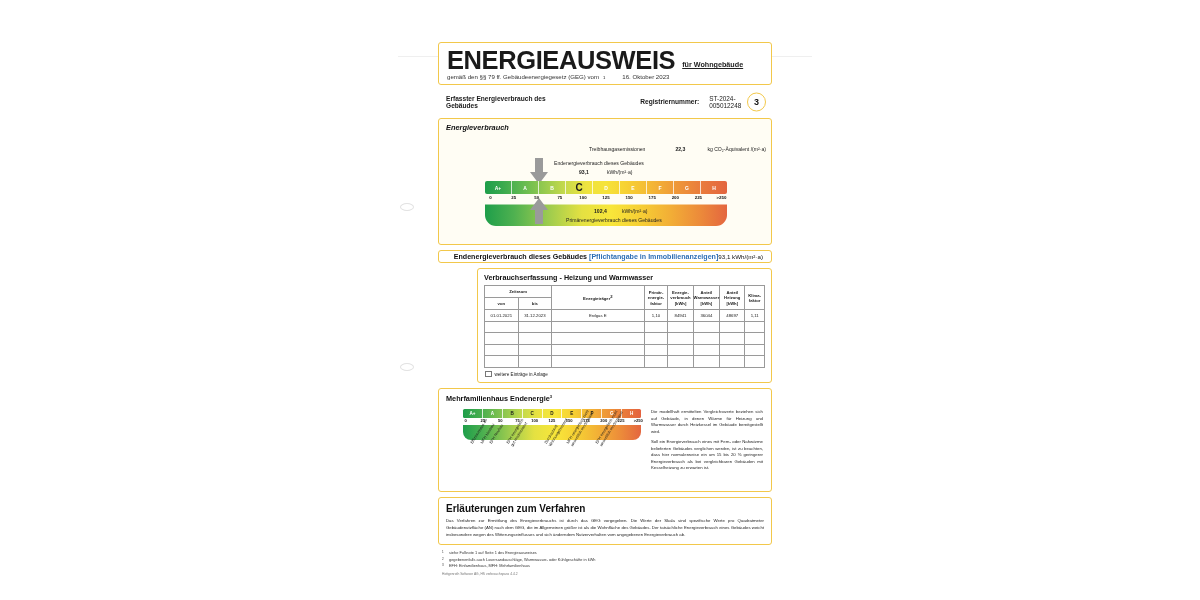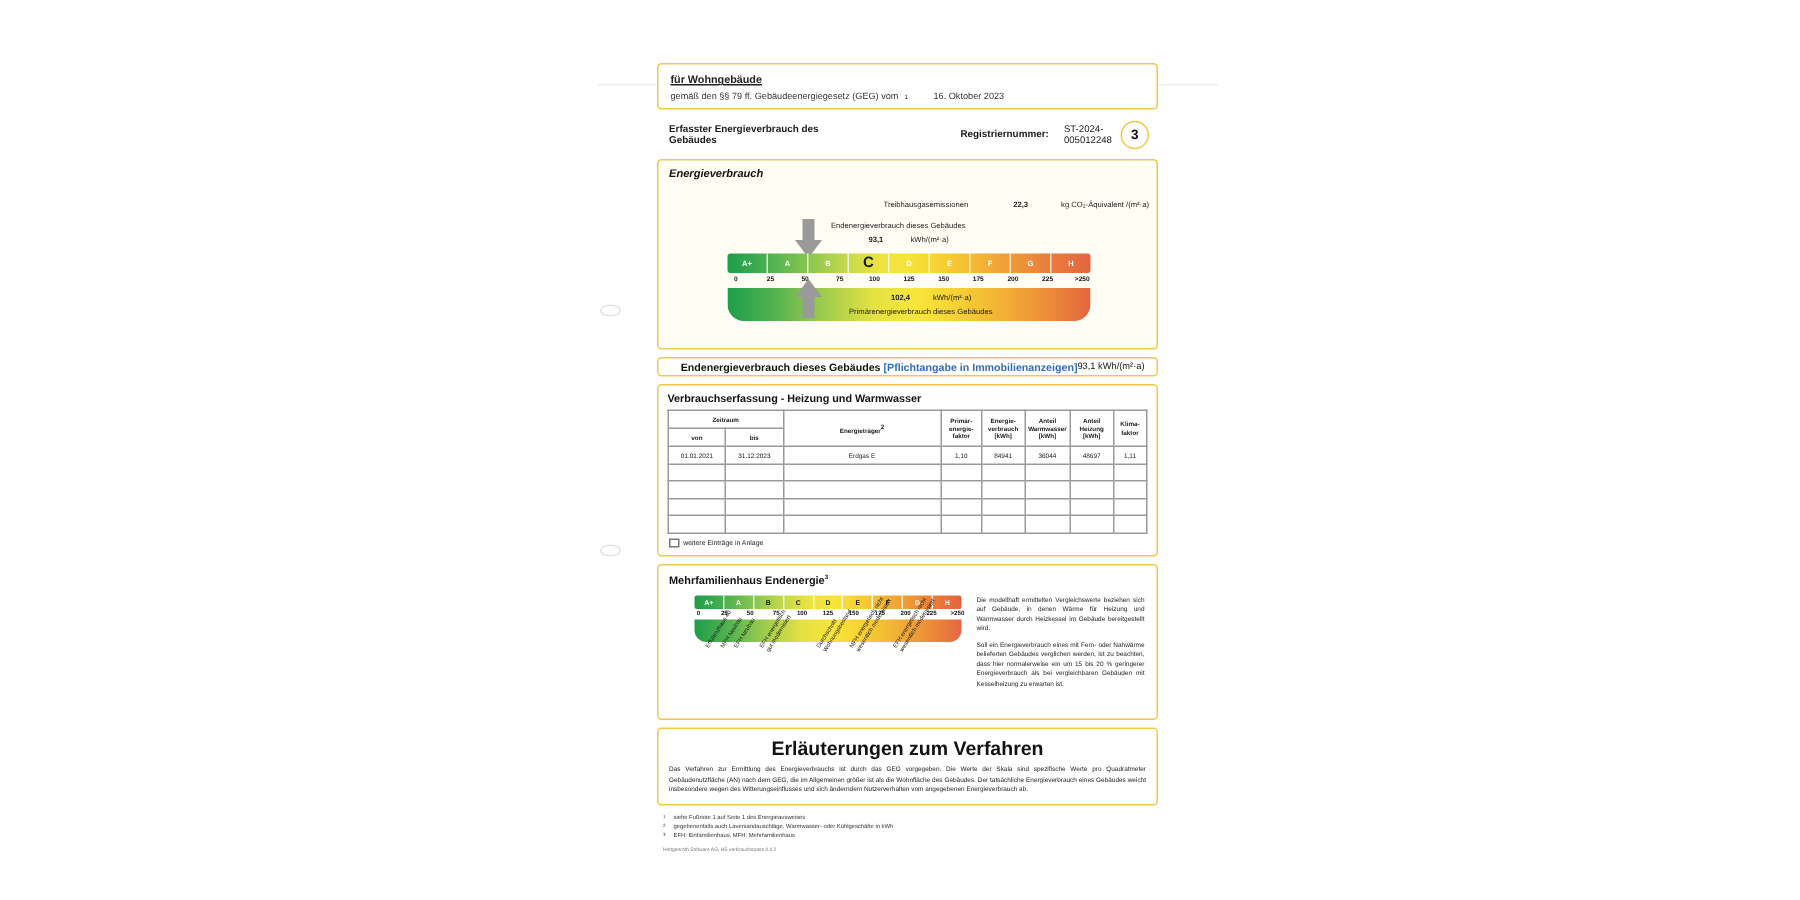--- a/index.html
+++ b/index.html
@@ -122,21 +122,21 @@
   
   .resultbar{
     display:flex;align-items:center;justify-content:flex-end;
     padding:4px 8px;height:13px;
   }
   .result-l{font-size:7.1px;font-weight:700;color:#111;}
   .result-l .bracket{color:#2f6fb5;font-weight:700;}
   .result-r{font-size:6.2px;color:#111;}
 
   
-  .tbl-sec{padding:4px 6px 5px 6px;}
+  .tbl-sec{padding:4px 6px 5px 6px;margin-left:39px;}
   .tbl-title{font-size:7.2px;font-weight:700;color:#111;margin-bottom:3px;}
   table.vt{border-collapse:collapse;width:100%;table-layout:fixed;}
   table.vt th, table.vt td{
     border:0.7px solid #9a9a9a;
     font-size:4.2px;font-weight:400;color:#1a1a1a;
     text-align:center;vertical-align:middle;
     padding:1px 0;
     line-height:1.25;
   }
   table.vt th{font-weight:700;height:20px;}
@@ -182,21 +182,21 @@
     white-space:nowrap;
   }
   .vg-text{
     position:absolute;left:212px;top:20px;width:112px;
     font-size:4.3px;line-height:1.5;color:#222;text-align:justify;
   }
   .vg-text p{margin:0 0 4px 0;}
 
   
   .erl-sec{padding:5px 7px 6px 7px;}
-  .erl-title{font-size:13px;font-weight:700;color:#111;margin-bottom:4px;text-align:center;}
+  .erl-title{font-size:10px;font-weight:700;color:#111;margin-bottom:4px;}
   .erl-text{font-size:4.3px;line-height:1.55;color:#222;text-align:justify;}
 
   
   .fn{margin-top:5px;padding-left:4px;}
   .fn-line{font-size:3.9px;color:#333;line-height:1.6;display:flex;gap:3px;}
   .fn-num{font-size:3px;vertical-align:super;color:#333;min-width:4px;}
   .fn-soft{font-size:3.3px;color:#777;margin-top:3px;}
 </style>
 </head>
 <body>
@@ -204,20 +204,21 @@
 <div class="page-bg"></div>
 <div class="edge-line" style="left:398px;top:56px;width:42px;height:1px;"></div>
 <div class="edge-line" style="left:770px;top:56px;width:42px;height:1px;"></div>
 <div class="scan-mark" style="left:400px;top:203px;"></div>
 <div class="scan-mark" style="left:400px;top:363px;"></div>
 
 <div class="doc">
 
   <div class="panel hdr">
     <div class="hdr-row1">
+      <div class="title-main">ENERGIEAUSWEIS</div>
       <div class="title-sub">für Wohngebäude</div>
     </div>
     <div class="hdr-row2">
       <span class="legal">gemäß den §§ 79 ff. Gebäudeenergiegesetz (GEG) vom</span>
         <span class="sup">1</span>
       <span class="legal-date">16. Oktober 2023</span>
     </div>
   </div>
 
   <div class="regbar">

